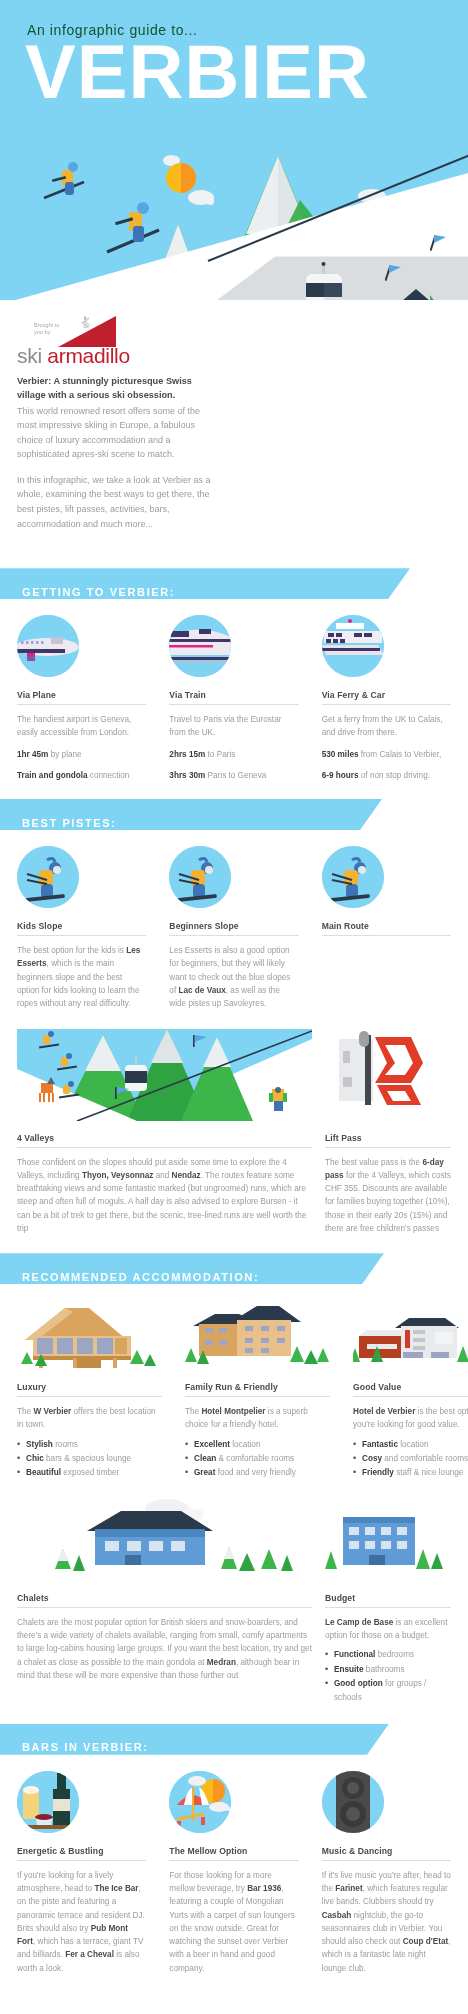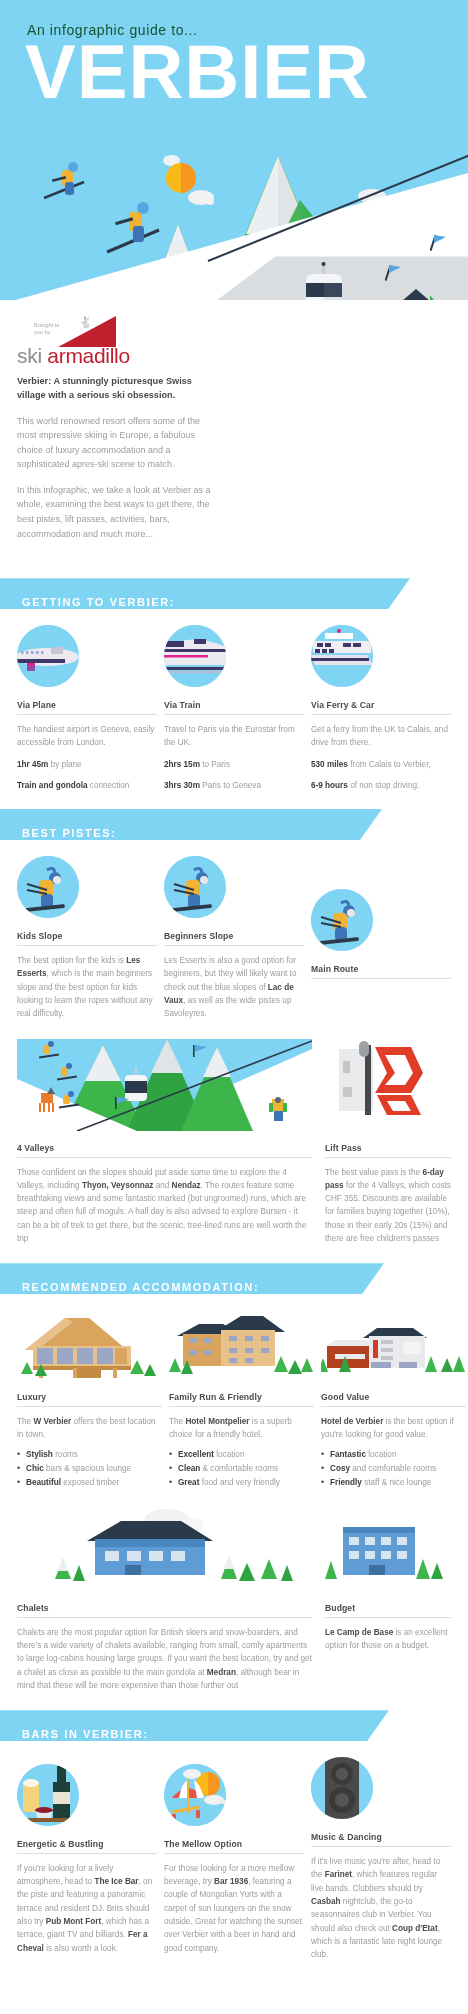--- a/index.html
+++ b/index.html
@@ -96,21 +96,21 @@
   }
   .logo-text {
     position: absolute; left: 0; top: 30px;
     font-size: 21px; letter-spacing: -0.3px;
   }
   .logo-text .ski { color: #8c8c8c; font-weight: 300; }
   .logo-text .arm { color: #c0202e; font-weight: 400; }
   .intro-body { width: 200px; margin-left: 17px; }
   .intro-lede {
     font-size: 9.2px; line-height: 1.55; font-weight: 700;
-    color: #4a4a4a; margin-bottom: 11px;
+    color: #4a4a4a; margin-bottom: 1px;
   }
   .intro-p {
     font-size: 9px; line-height: 1.62; color: #9b9c9e; margin-bottom: 11px;
   }
 
   
   .banner {
     position: relative;
     height: 31px;
     background: #7fd4f4;
@@ -122,21 +122,21 @@
     transform: translateY(-50%);
     color: #ffffff; font-size: 11px; font-weight: 700; letter-spacing: 1.6px; margin-top: 8px;
   }
   .banner.b-get { width: 410px; }
   .banner.b-pistes { width: 382px; }
   .banner.b-accom { width: 384px; }
   .banner.b-bars { width: 389px; }
 
   
   .cols3 {
-    display: flex; gap: 0; padding: 0 17px; margin-top: 16px; align-items: center;
+    display: flex; gap: 16px; padding: 0 17px; margin-top: 16px;
   }
   .col { width: 145px; margin-right: 7px; }
   .col:last-child { margin-right: 0; }
 
   .circle-ico {
     width: 62px; height: 62px; border-radius: 50%;
     background: #7fd4f4; position: relative; margin-bottom: 13px;
     overflow: hidden;
   }
 
@@ -674,20 +674,25 @@
             <polygon points="6,52 0,70 12,70" fill="#3cb54a"></polygon>
             <polygon points="98,50 91,70 105,70" fill="#3cb54a"></polygon>
             <polygon points="112,54 106,70 118,70" fill="#2fa342"></polygon>
           </g>
         </svg>
       </div>
       <div class="col-title">Budget</div>
       <div class="col-body">
         <b>Le Camp de Base</b><span> is an excellent option for those on a budget.</span>
       </div>
+      <ul class="bullets">
+        <li><b>Functional</b><span> bedrooms</span></li>
+        <li><b>Ensuite</b><span> bathrooms</span></li>
+        <li><b>Good option</b><span> for groups / schools</span></li>
+      </ul>
     </div>
   </div>
 
   <div class="banner b-bars">
     <div class="banner-label">BARS IN VERBIER:</div>
   </div>
 
   <div class="cols3">
     <div class="col">
       <div class="circle-ico">

